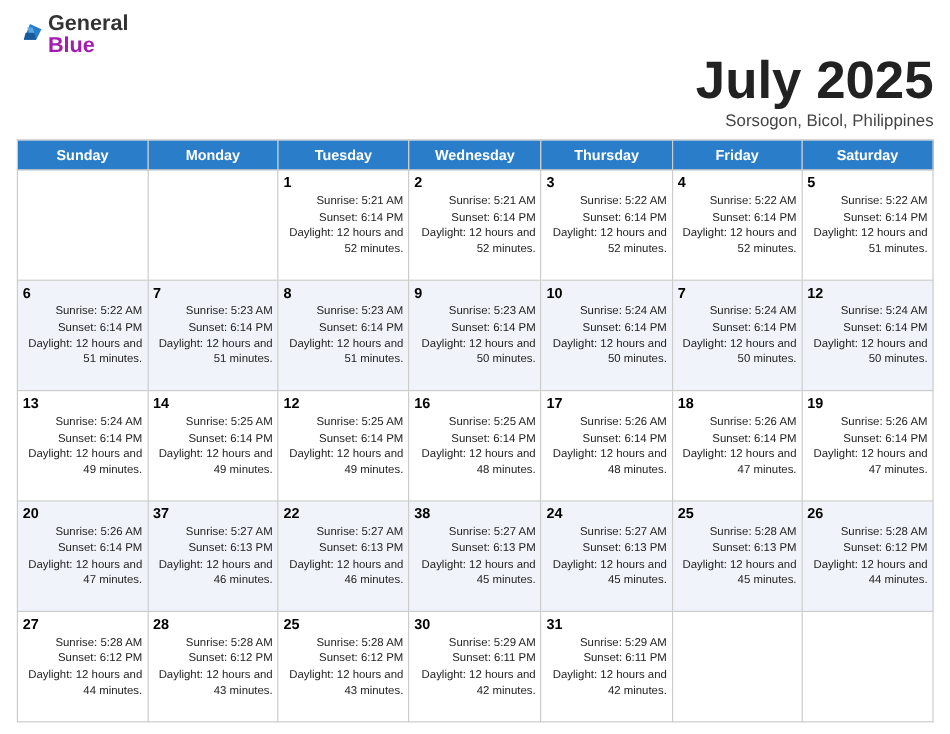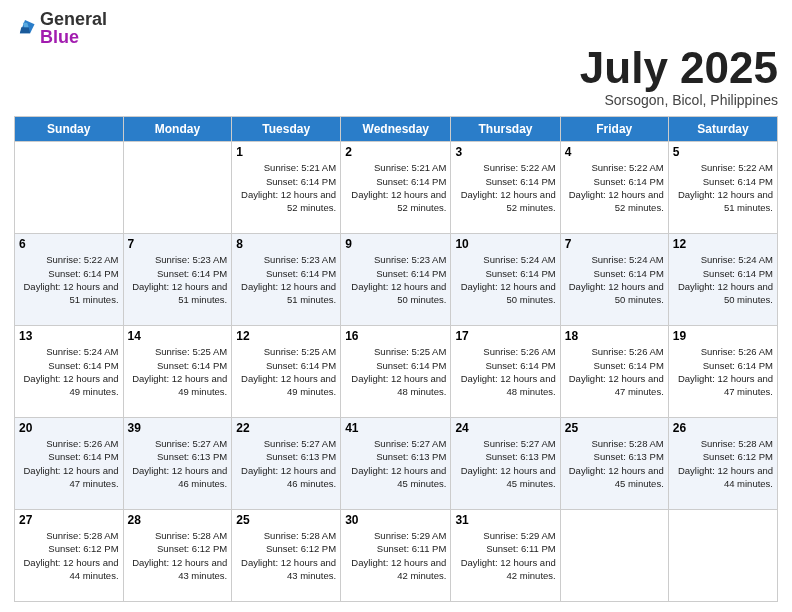--- a/index.html
+++ b/index.html
@@ -218,29 +218,29 @@
             <span class="day-num">19</span>
             <div class="day-info">Sunrise: 5:26 AM<br>Sunset: 6:14 PM<br>Daylight: 12 hours and 47 minutes.</div>
           </td>
         </tr>
         <tr>
           <td>
             <span class="day-num">20</span>
             <div class="day-info">Sunrise: 5:26 AM<br>Sunset: 6:14 PM<br>Daylight: 12 hours and 47 minutes.</div>
           </td>
           <td>
-            <span class="day-num">39</span>
+            <span class="day-num">37</span>
             <div class="day-info">Sunrise: 5:27 AM<br>Sunset: 6:13 PM<br>Daylight: 12 hours and 46 minutes.</div>
           </td>
           <td>
             <span class="day-num">22</span>
             <div class="day-info">Sunrise: 5:27 AM<br>Sunset: 6:13 PM<br>Daylight: 12 hours and 46 minutes.</div>
           </td>
           <td>
-            <span class="day-num">41</span>
+            <span class="day-num">38</span>
             <div class="day-info">Sunrise: 5:27 AM<br>Sunset: 6:13 PM<br>Daylight: 12 hours and 45 minutes.</div>
           </td>
           <td>
             <span class="day-num">24</span>
             <div class="day-info">Sunrise: 5:27 AM<br>Sunset: 6:13 PM<br>Daylight: 12 hours and 45 minutes.</div>
           </td>
           <td>
             <span class="day-num">25</span>
             <div class="day-info">Sunrise: 5:28 AM<br>Sunset: 6:13 PM<br>Daylight: 12 hours and 45 minutes.</div>
           </td>

